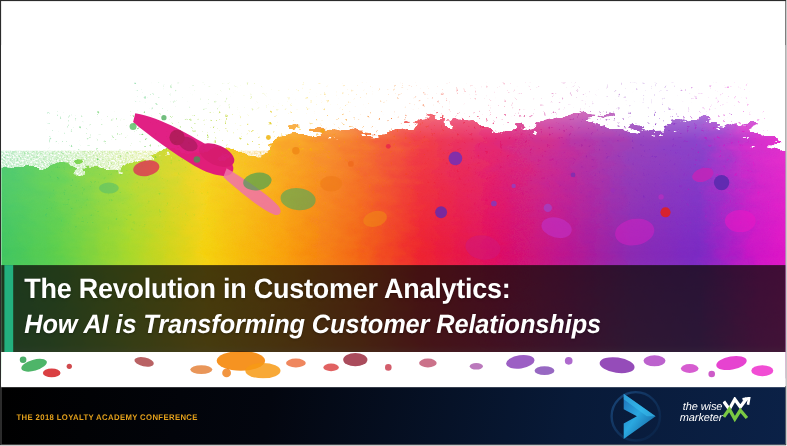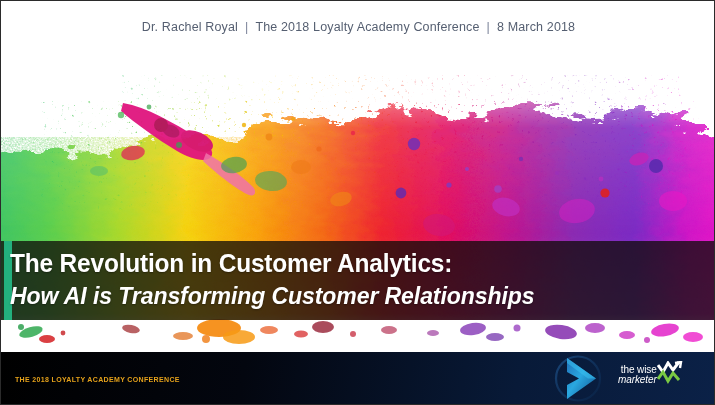--- a/index.html
+++ b/index.html
@@ -73,21 +73,21 @@
     position: absolute;
     left: 3px;
     top: 240px;
     width: 8px;
     height: 79px;
     background: #23b07e;
     z-index: 32;
   }
   .title-wrap {
     position: absolute;
-    left: 9px;
+    left: 21px;
     top: 246px;
     z-index: 33;
     width: 670px;
   }
   .title-main {
     font-size: 25.5px;
     font-weight: bold;
     color: #ffffff;
     letter-spacing: -0.2px;
     line-height: 1.3;
@@ -153,39 +153,35 @@
   .logo-lines {
     display: flex;
     flex-direction: column;
     align-items: flex-end;
     line-height: 1.0;
   }
   .logo-line1 {
     font-size: 10px;
     color: #ffffff;
     letter-spacing: -0.1px;
+    font-style: italic;
   }
   .logo-line2 {
     font-size: 10px;
     color: #ffffff;
     letter-spacing: -0.1px;
     font-style: italic;
   }
   .logo-zig { margin-left: -1px; }
 </style>
 </head>
 <body>
 
 <div class="slide">
 
-  <div class="header">
-    <div class="header-text">
-      <span>Dr. Rachel Royal</span><span class="header-sep">|</span><span>The 2018 Loyalty Academy Conference</span><span class="header-sep">|</span><span>8 March 2018</span>
-    </div>
-  </div>
 
   <div class="art">
     <svg width="715" height="310" viewBox="0 0 715 310" xmlns="http://www.w3.org/2000/svg">
       <defs>
 
         <linearGradient id="rainbow" x1="0" y1="0" x2="1" y2="0">
           <stop offset="0.00" stop-color="#36c26a"></stop>
           <stop offset="0.09" stop-color="#5ccf4e"></stop>
           <stop offset="0.18" stop-color="#a8d92c"></stop>
           <stop offset="0.27" stop-color="#f5d211"></stop>

